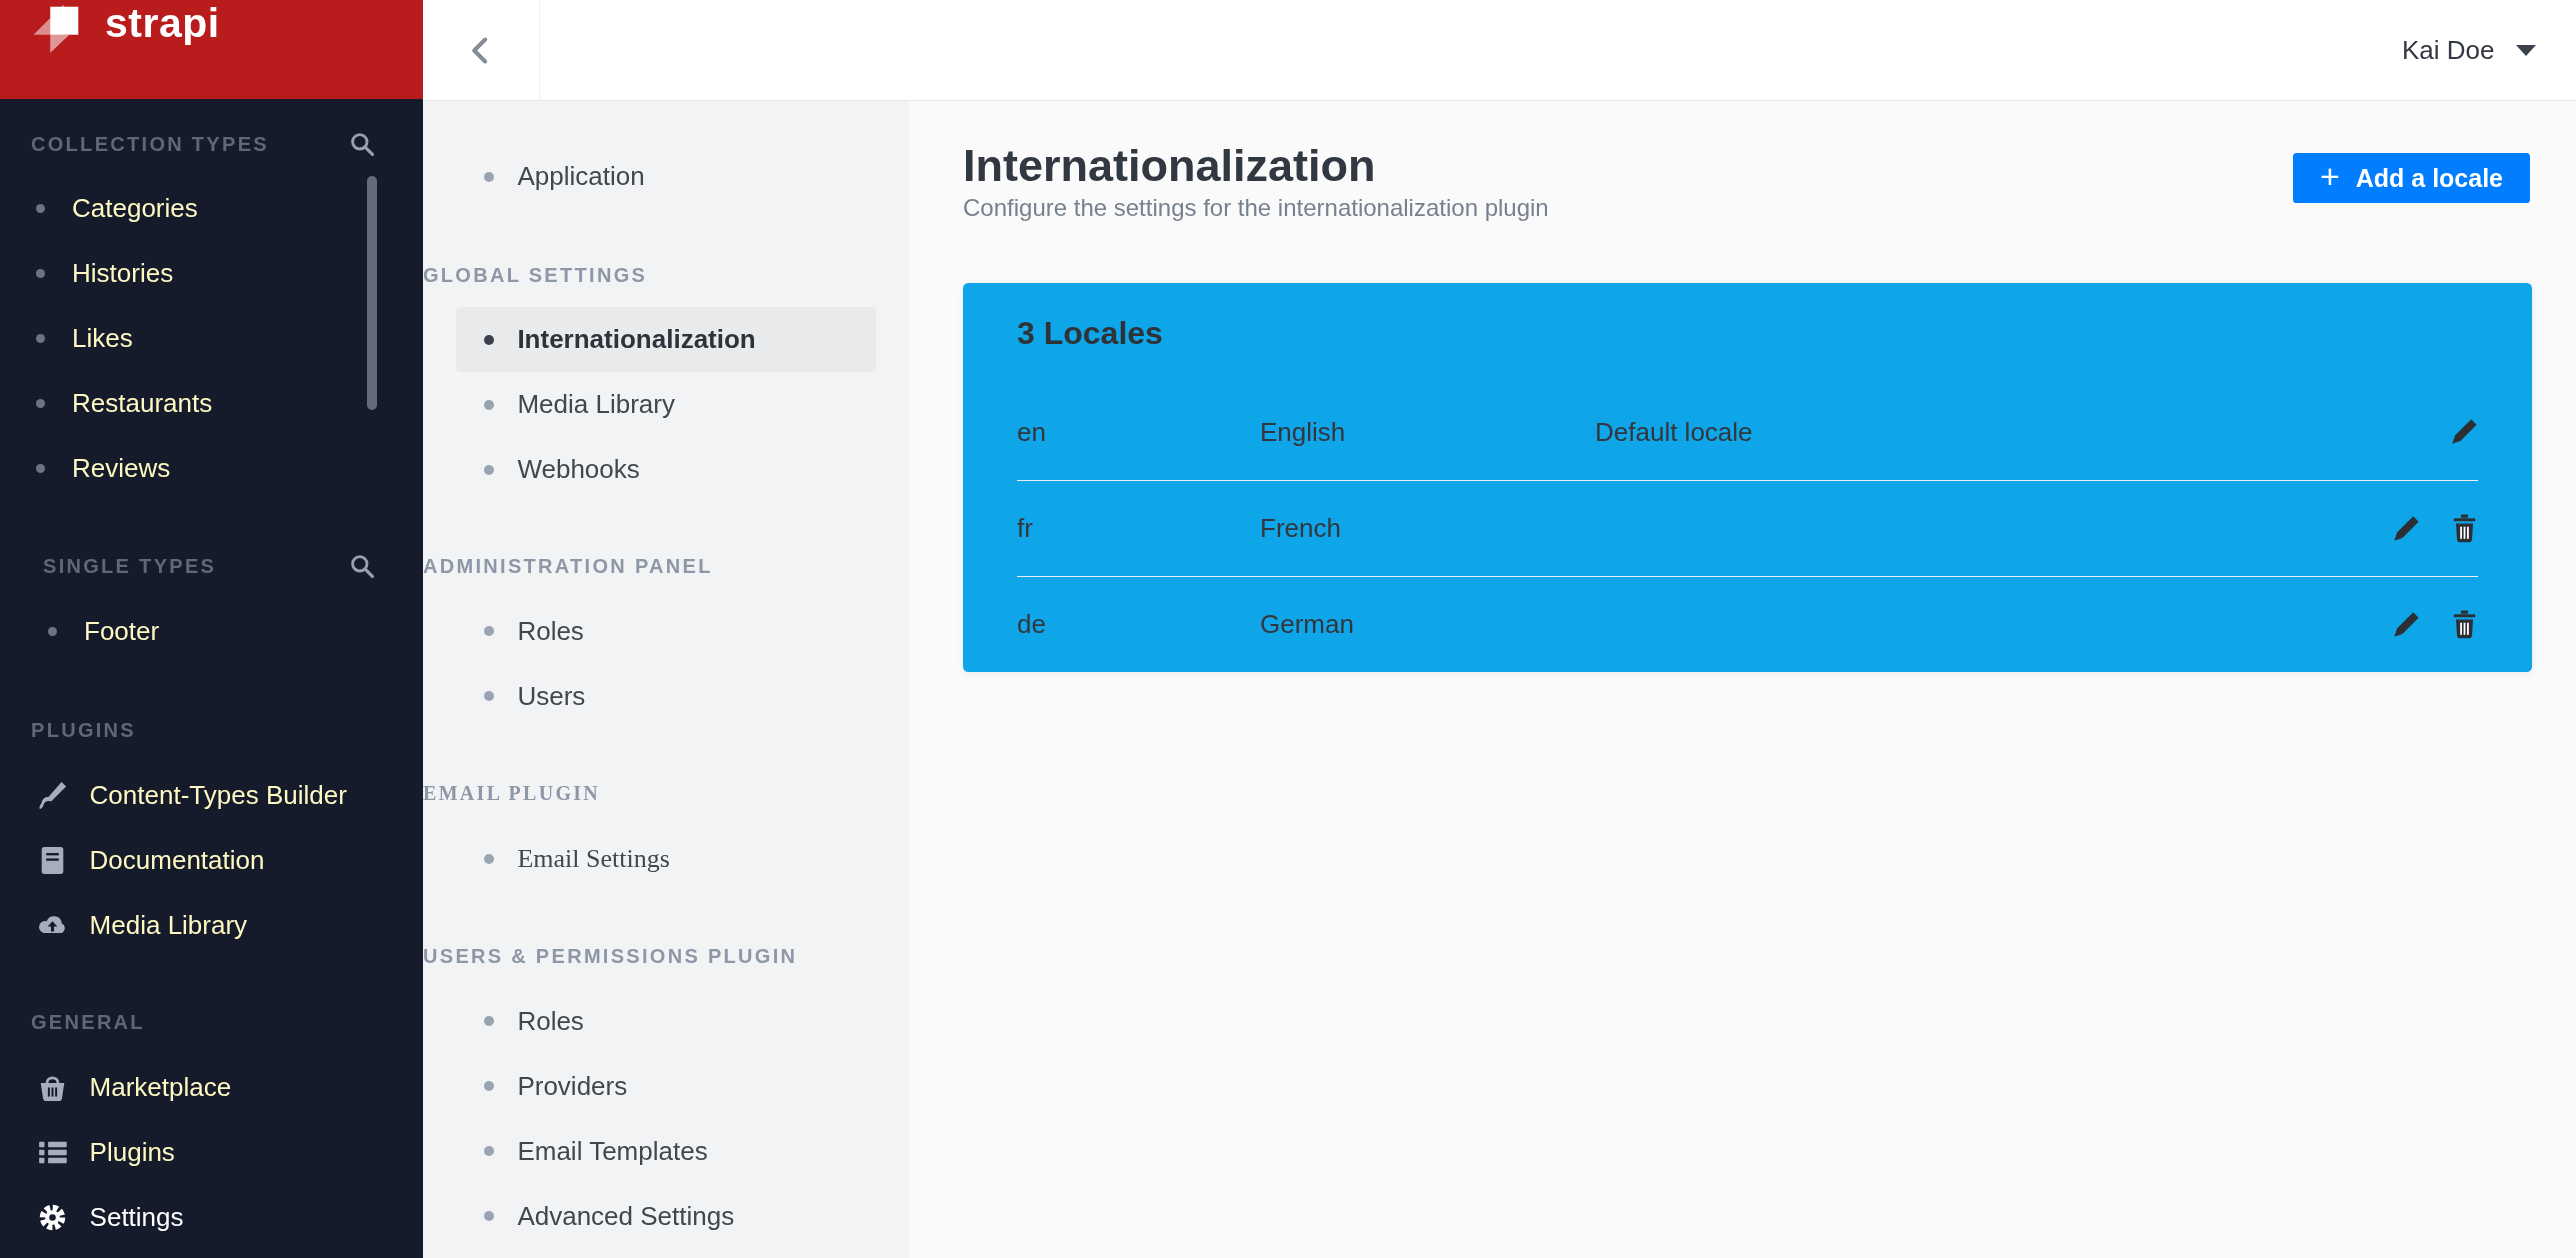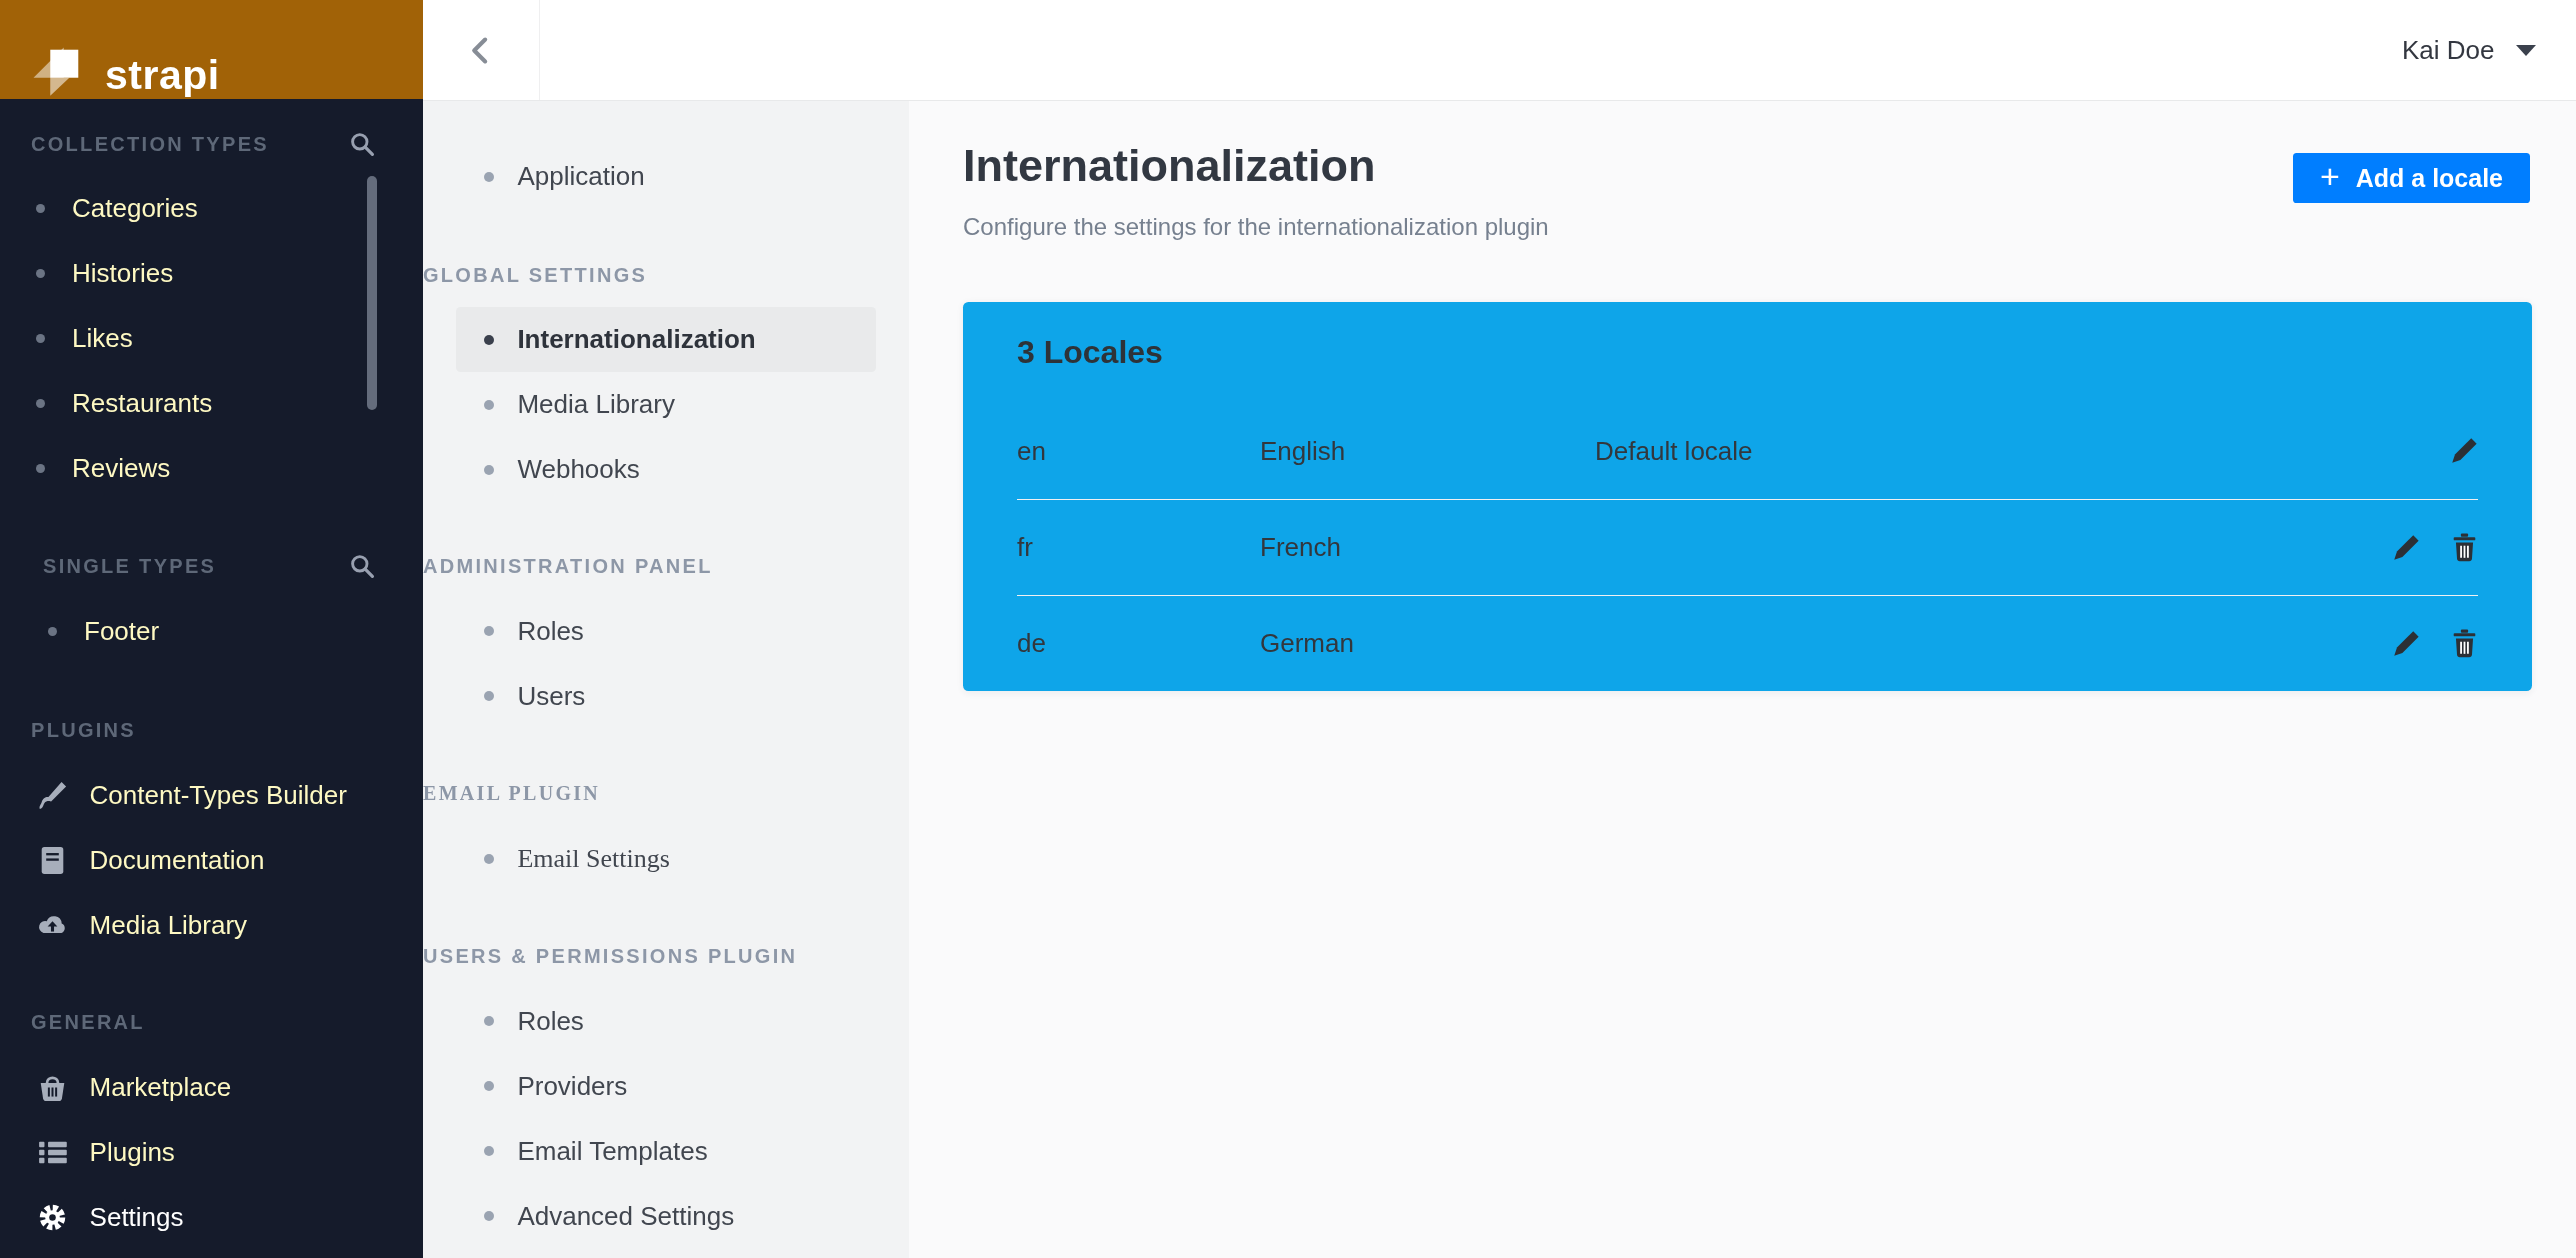--- a/index.html
+++ b/index.html
@@ -11,22 +11,22 @@
     overflow:hidden;
     color:#33373d;
   }
 
   
   .sidebar {
     position:absolute; left:0; top:0; width:423px; height:1259px;
     background:#151b2b;
   }
   .logo {
-    height:99px; background:#a16207;
-    display:flex; align-items:flex-end; padding-left:29px; gap:20px;
+    height:99px; background:#b91c1c;
+    display:flex; align-items:flex-start; padding-left:29px; gap:20px;
     cursor:pointer;
   }
   .logo-text { color:#ffffff; font-size:41px; font-weight:700; letter-spacing:0.5px; }
   .nav-header {
     display:flex; justify-content:space-between; align-items:center;
     height:36px; padding:0 47px 0 31px;
     color:#5e6878; font-size:20px; font-weight:700; letter-spacing:2.3px;
   }
   .nav-items { margin-top:14.4px; }
   .nav-item {
@@ -97,21 +97,21 @@
   .sn-sec-email  { padding-top:47px;font-family:Liberation Serif, serif; }
   .sn-sec-up     { padding-top:47px; }
 
   
   .main {
     position:absolute; left:909px; top:101px; width:1667px; height:1158px;
     background:#fafafb;
   }
   .page-head { padding:41px 0 0 54px; }
   .page-title { font-size:45px; line-height:47px; font-weight:600; color:#323842; }
-  .page-subtitle { margin-top:23px; font-size:24px; line-height:29px; color:#76808f; }
+  .page-subtitle { margin-top:4px; font-size:24px; line-height:29px; color:#76808f; }
   .add-btn {
     position:absolute; top:52px; right:46px; height:50px;
     background:#007eff; color:#ffffff; border:none; border-radius:3.6px;
     font-family:"Liberation Sans", sans-serif;
     font-size:25px; font-weight:600;
     display:flex; align-items:center; padding:0 27px; gap:16px; cursor:pointer;
   }
   .add-plus { font-size:34px; font-weight:300; line-height:1; margin-top:-3.6px; }
 
   .card {

